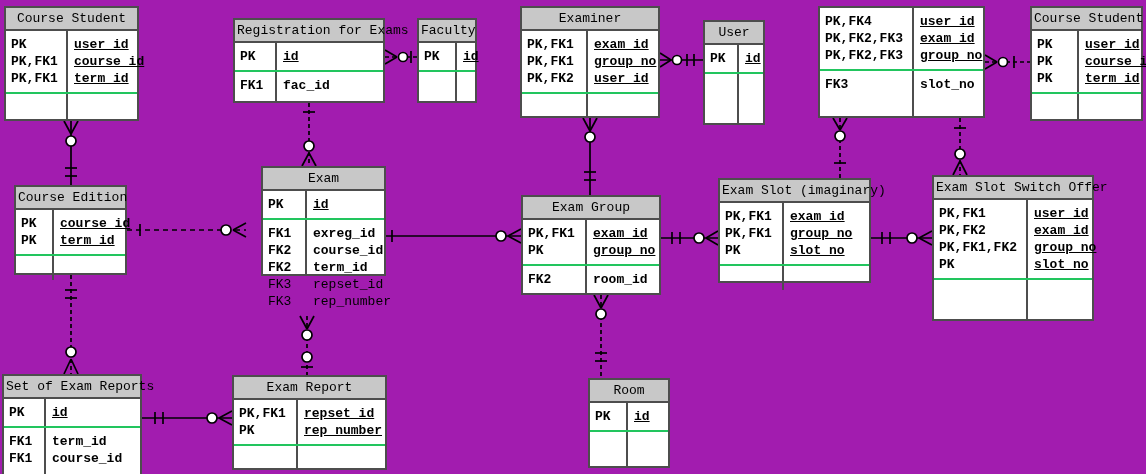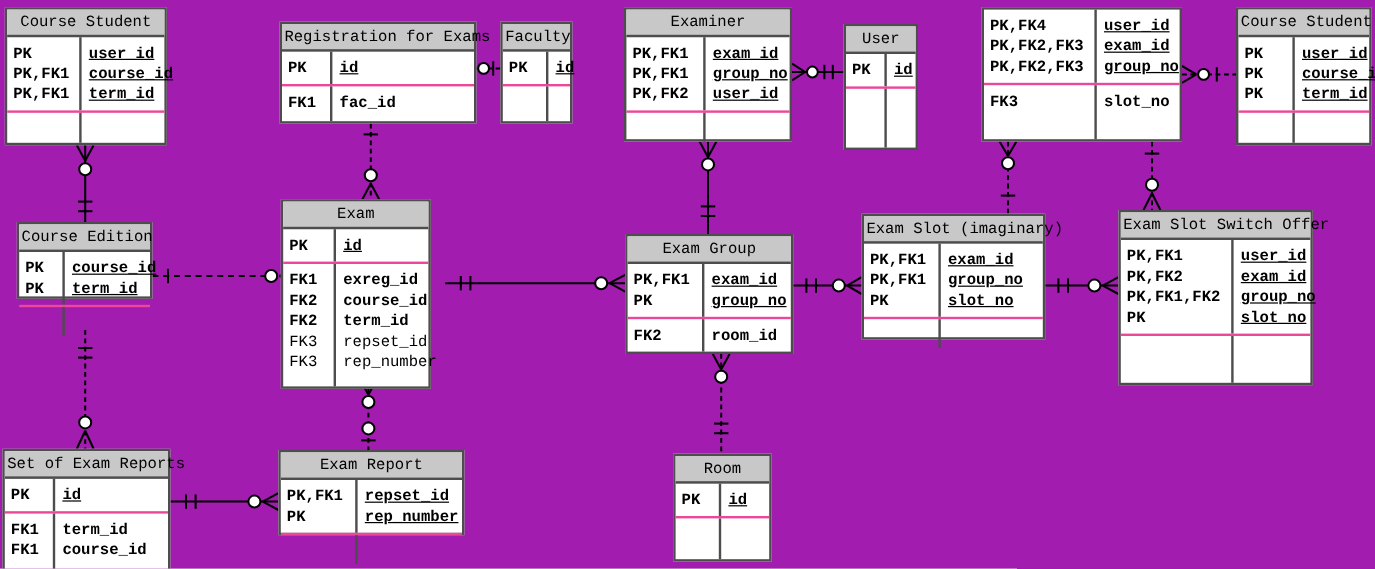--- a/index.html
+++ b/index.html
@@ -14,21 +14,21 @@
     font-size:13px;color:#000;
   }
   .hdr{
     background:#c8c8c8;border-bottom:2px solid #4d4d4d;text-align:center;
     padding:3px 2px;font-size:13px;font-weight:normal;flex:0 0 auto;white-space:nowrap;
   }
   .sec{position:relative;padding:5px 0;flex:0 0 auto;}
   .sec::before{
     content:"";position:absolute;left:var(--kw);top:0;bottom:0;width:2px;background:#4d4d4d;
   }
-  .sec2{border-top:2px solid #ec4899;flex:1 1 auto;min-height:14px;}
+  .sec2{border-top:2px solid #22c55e;flex:1 1 auto;min-height:14px;}
   .row{display:flex;line-height:17px;font-weight:bold;}
   .k{width:var(--kw);flex:0 0 auto;padding-left:5px;box-sizing:border-box;white-space:nowrap;}
   .a{padding-left:8px;white-space:nowrap;}
   .u{text-decoration:underline;}
   .light{font-weight:normal;}
 </style>
 </head>
 <body>
 
 <div id="canvas">
@@ -186,21 +186,21 @@
           <span class="a u">course_id</span>
         </div>
       <div class="row">
           <span class="k">PK,FK1</span>
           <span class="a u">term_id</span>
         </div>
     </div>
     <div class="sec sec2"></div>
   </div>
 
-  <div class="tbl" style="left:233px;top:18px;width:164px;height:85px;--kw:40px">
+  <div class="tbl" style="left:233px;top:18px;width:152px;height:85px;--kw:40px">
     <div class="hdr">Registration for Exams</div>
     <div class="sec">
       <div class="row">
           <span class="k">PK</span>
           <span class="a u">id</span>
         </div>
     </div>
     <div class="sec sec2">
       <div class="row">
           <span class="k">FK1</span>
@@ -285,36 +285,36 @@
           <span class="a u">course_id</span>
         </div>
       <div class="row">
           <span class="k">PK</span>
           <span class="a u">term_id</span>
         </div>
     </div>
     <div class="sec sec2"></div>
   </div>
 
-  <div class="tbl" style="left:14px;top:185px;width:113px;height:64px;--kw:36px">
+  <div class="tbl" style="left:14px;top:185px;width:113px;height:90px;--kw:36px">
     <div class="hdr">Course Edition</div>
     <div class="sec">
       <div class="row">
           <span class="k">PK</span>
           <span class="a u">course_id</span>
         </div>
       <div class="row">
           <span class="k">PK</span>
           <span class="a u">term_id</span>
         </div>
     </div>
     <div class="sec sec2"></div>
   </div>
 
-  <div class="tbl" style="left:234px;top:166px;width:125px;height:158px;--kw:42px">
+  <div class="tbl" style="left:261px;top:166px;width:125px;height:110px;--kw:42px">
     <div class="hdr">Exam</div>
     <div class="sec">
       <div class="row">
           <span class="k">PK</span>
           <span class="a u">id</span>
         </div>
     </div>
     <div class="sec sec2">
       <div class="row">
           <span class="k">FK1</span>
@@ -414,36 +414,36 @@
           <span class="k">FK1</span>
           <span class="a">term_id</span>
         </div>
       <div class="row">
           <span class="k">FK1</span>
           <span class="a">course_id</span>
         </div>
     </div>
   </div>
 
-  <div class="tbl" style="left:232px;top:375px;width:155px;height:71px;--kw:62px">
+  <div class="tbl" style="left:232px;top:375px;width:155px;height:95px;--kw:62px">
     <div class="hdr">Exam Report</div>
     <div class="sec">
       <div class="row">
           <span class="k">PK,FK1</span>
           <span class="a u">repset_id</span>
         </div>
       <div class="row">
           <span class="k">PK</span>
           <span class="a u">rep_number</span>
         </div>
     </div>
     <div class="sec sec2"></div>
   </div>
 
-  <div class="tbl" style="left:561px;top:378px;width:82px;height:90px;--kw:36px">
+  <div class="tbl" style="left:588px;top:378px;width:82px;height:90px;--kw:36px">
     <div class="hdr">Room</div>
     <div class="sec">
       <div class="row">
           <span class="k">PK</span>
           <span class="a u">id</span>
         </div>
     </div>
     <div class="sec sec2"></div>
   </div>
 

